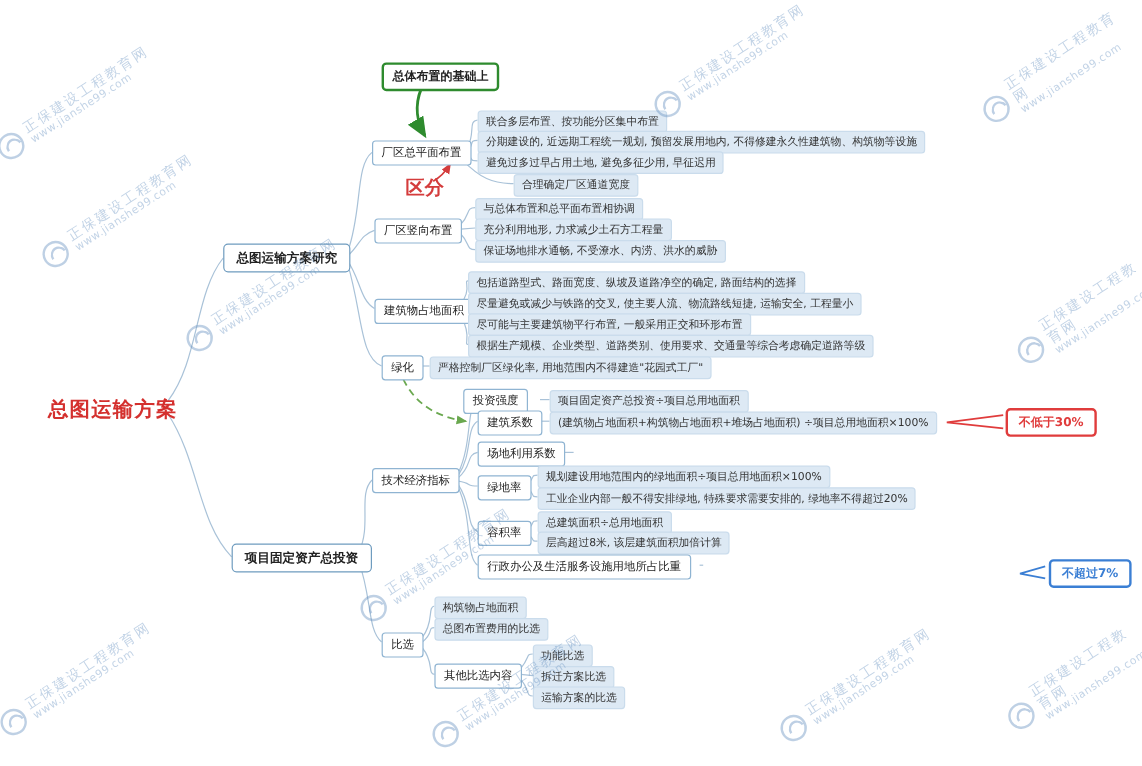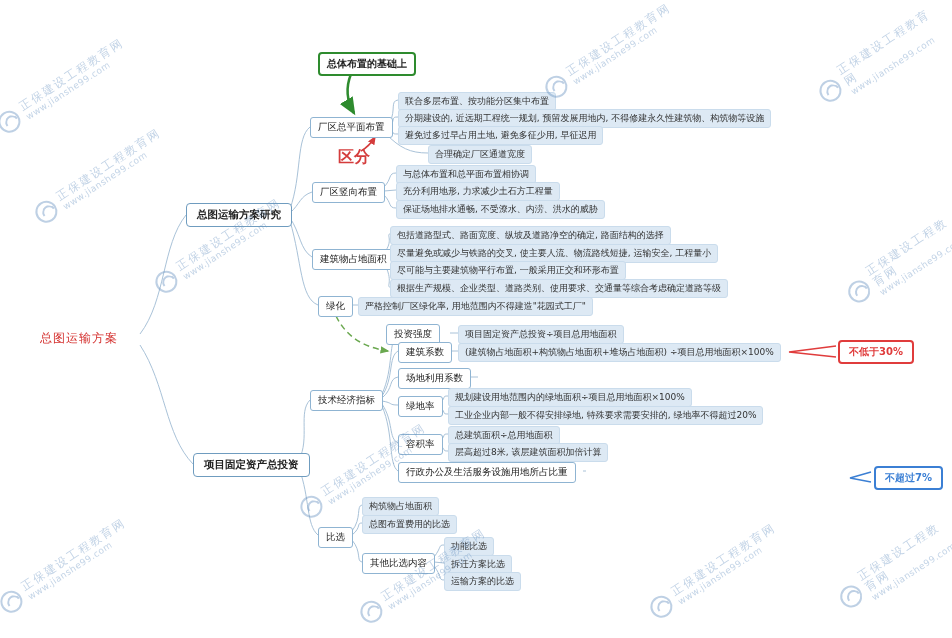--- a/index.html
+++ b/index.html
@@ -1,20 +1,20 @@
 <!DOCTYPE html>
 <html><head>
 <meta charset="utf-8">
 <style>
   *{margin:0;padding:0;box-sizing:border-box;}
   body{font-family:"DejaVu Sans","Liberation Sans",sans-serif;background:#fff;}
   #canvas{position:relative;width:952px;height:638px;background:#fff;overflow:hidden;}
   svg.connectors{position:absolute;left:0;top:0;z-index:1;}
   .node{position:absolute;z-index:10;white-space:nowrap;color:#333;}
-  .root-label{font-size:12px;font-weight:normal;color:#d4302e;letter-spacing:1px;}
+  .root-label{font-size:17px;font-weight:bold;color:#d4302e;letter-spacing:1px;}
   .topic{background:#fff;border:1px solid #6f9cbf;border-radius:4px;padding:4px 10px;font-size:10.5px;font-weight:bold;color:#222;}
   .subtopic{background:#fff;border:1px solid #8fb4d2;border-radius:3px;padding:3px 7px;font-size:9.5px;color:#222;}
   .leaf{background:#dde9f4;border:1px solid #cadcec;border-radius:3px;padding:2px 6px;font-size:9px;color:#333;}
   .callout-green{background:#fff;border:2px solid #2e8b2e;border-radius:4px;padding:3px 7px;font-size:10px;font-weight:bold;color:#222;}
   .callout-red{background:#fff;border:2px solid #e03c3c;border-radius:4px;padding:3px 9px;font-size:10px;font-weight:bold;color:#e03c3c;z-index:12;}
   .callout-blue{background:#fff;border:2px solid #3b7fd4;border-radius:4px;padding:3px 9px;font-size:10px;font-weight:bold;color:#3b7fd4;z-index:12;}
   .annotation-red{color:#d43c3c;font-size:16px;font-weight:bold;background:transparent;}
   .watermark{position:absolute;z-index:20;display:flex;align-items:center;gap:6px;transform:rotate(-33deg);color:rgba(110,150,195,.42);pointer-events:none;}
   .wm-logo{width:22px;height:22px;flex:0 0 auto;border:2px solid rgba(110,150,195,.45);border-radius:50%;position:relative;}
   .wm-logo::after{content:"";position:absolute;left:4px;top:4px;width:10px;height:10px;

